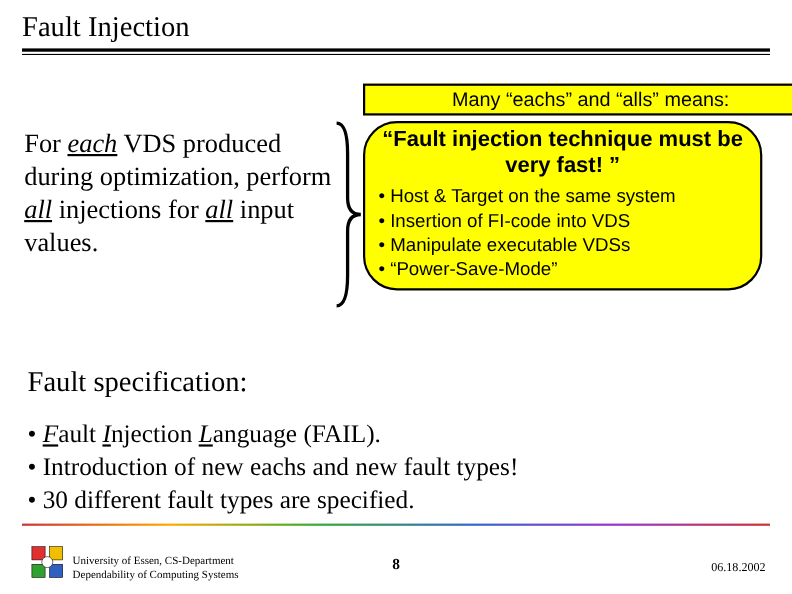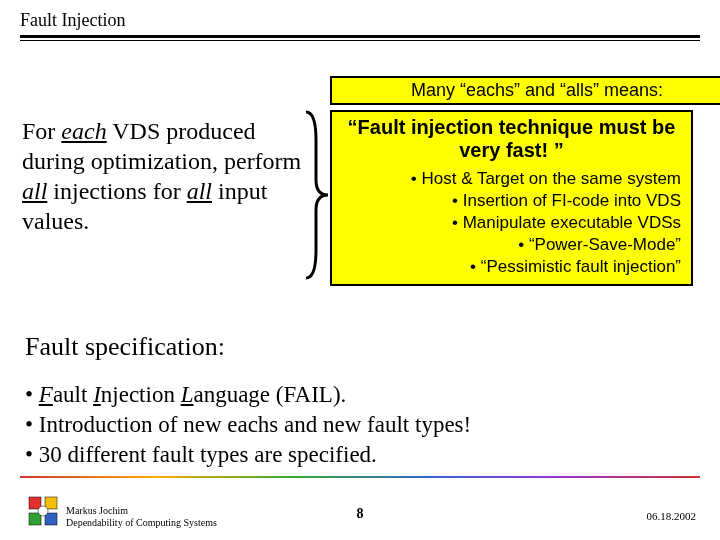--- a/index.html
+++ b/index.html
@@ -11,21 +11,21 @@
     position: relative;
     overflow: hidden;
   }
   .title-bar {
     position: absolute;
     top: 10px;
     left: 20px;
     right: 20px;
   }
   .title {
-    font-size: 18px;
+    font-size: 26px;
     font-weight: normal;
     padding-bottom: 2px;
     font-family: Liberation Serif, serif;
   }
   .title-rule {
     border: none;
     border-top: 3px solid #000;
     margin-top: 2px;
   }
   .title-rule-thin {
@@ -45,32 +45,32 @@
     top: 76px;
     left: 330px;
     width: 414px;
     text-align: center;
     padding: 2px 6px;
   }
   .box2 {
     top: 110px;
     left: 330px;
     width: 363px;
+    border-radius: 31px;
   }
   .box2 .headline {
     text-align: center;
     font-weight: bold;
     font-size: 20px;
     margin-bottom: 6px;
     line-height: 1.15;
   }
   .box2 ul {
     list-style: none;
     padding: 0 2px 2px 4px;
-    text-align: right;
   }
   .box2 ul li {
     font-size: 17px;
     line-height: 1.3;
   }
   .box2 ul li::before {
     content: "• ";
   }
   .left-text {
     position: absolute;
@@ -170,21 +170,20 @@
   <span>Many “eachs” and “alls” means:</span>
 </div>
 
 <div class="yellowbox box2">
   <div class="headline">“Fault injection technique must be very fast! ”</div>
   <ul>
     <li>Host &amp; Target on the same system</li>
     <li>Insertion of FI-code into VDS</li>
     <li>Manipulate executable VDSs</li>
     <li>“Power-Save-Mode”</li>
-    <li>“Pessimistic fault injection”</li>
   </ul>
 </div>
 
 <div class="subhead">Fault specification:</div>
 
 <div class="spec-list">
   <div>
     <span></span><span class="u">F</span><span>ault </span><span class="u">I</span><span>njection </span><span class="u">L</span><span>anguage (FAIL).</span>
   </div>
   <div>Introduction of new eachs and new fault types!</div>
@@ -196,18 +195,18 @@
   <div class="logo">
     <svg viewBox="0 0 30 30">
       <rect x="1" y="1" width="12" height="12" fill="#e03030" stroke="#000" stroke-width="0.5"></rect>
       <rect x="17" y="1" width="12" height="12" fill="#f0c000" stroke="#000" stroke-width="0.5"></rect>
       <rect x="1" y="17" width="12" height="12" fill="#30a030" stroke="#000" stroke-width="0.5"></rect>
       <rect x="17" y="17" width="12" height="12" fill="#3060c0" stroke="#000" stroke-width="0.5"></rect>
       <circle cx="15" cy="15" r="5" fill="#fff" stroke="#000" stroke-width="0.5"></circle>
     </svg>
   </div>
   <div class="footer-text">
-    <div>Markus Jochim</div>
+    <div>University of Essen, CS-Department</div>
     <div>Dependability of Computing Systems</div>
   </div>
   <div class="footer-page">8</div>
   <div class="footer-date">06.18.2002</div>
 </div>
 
 </body></html>

